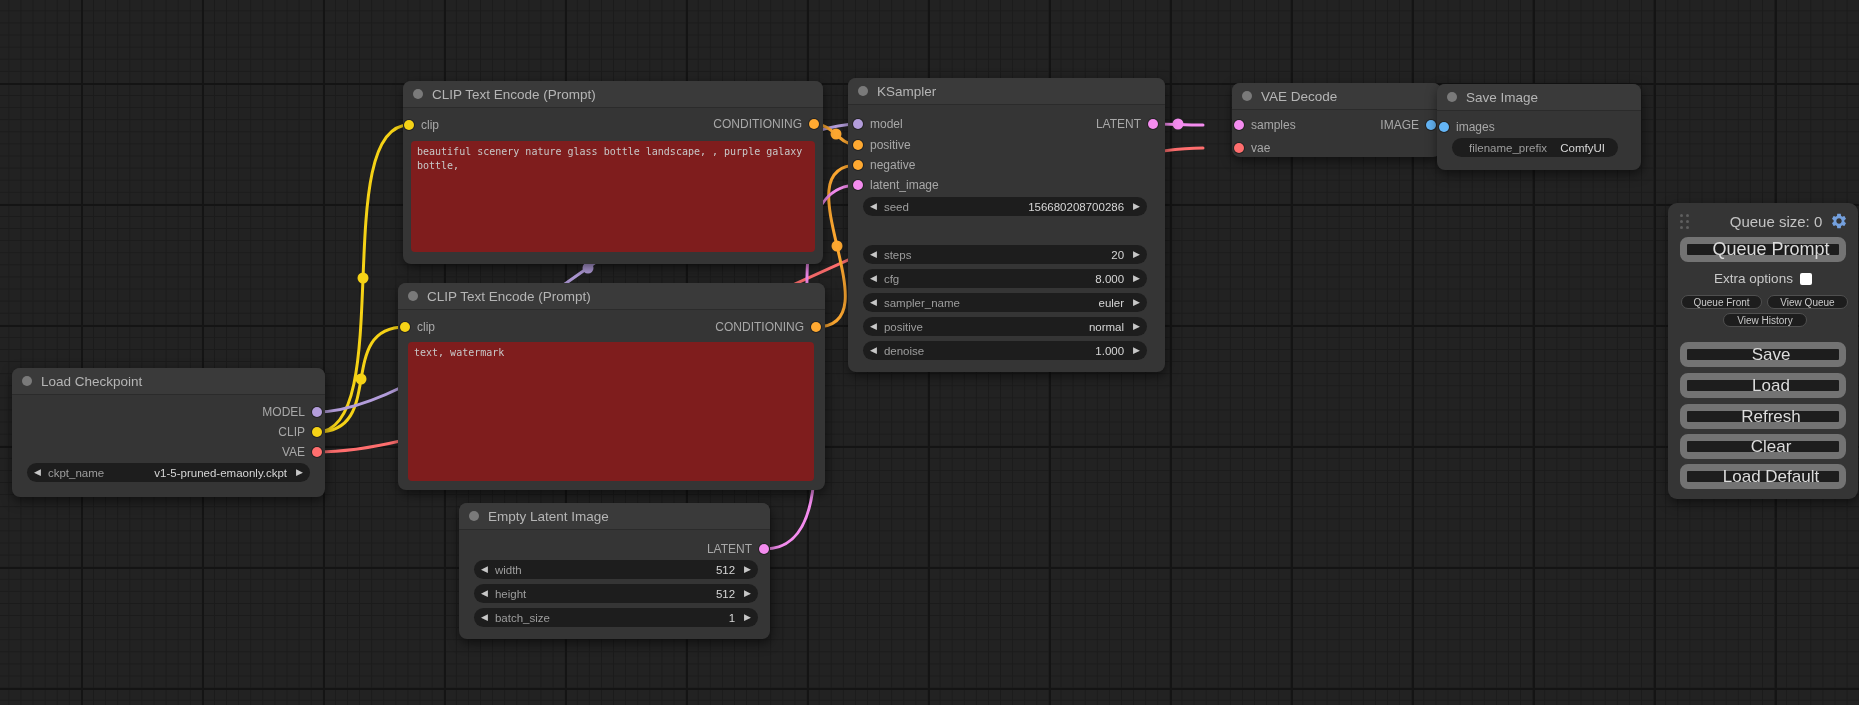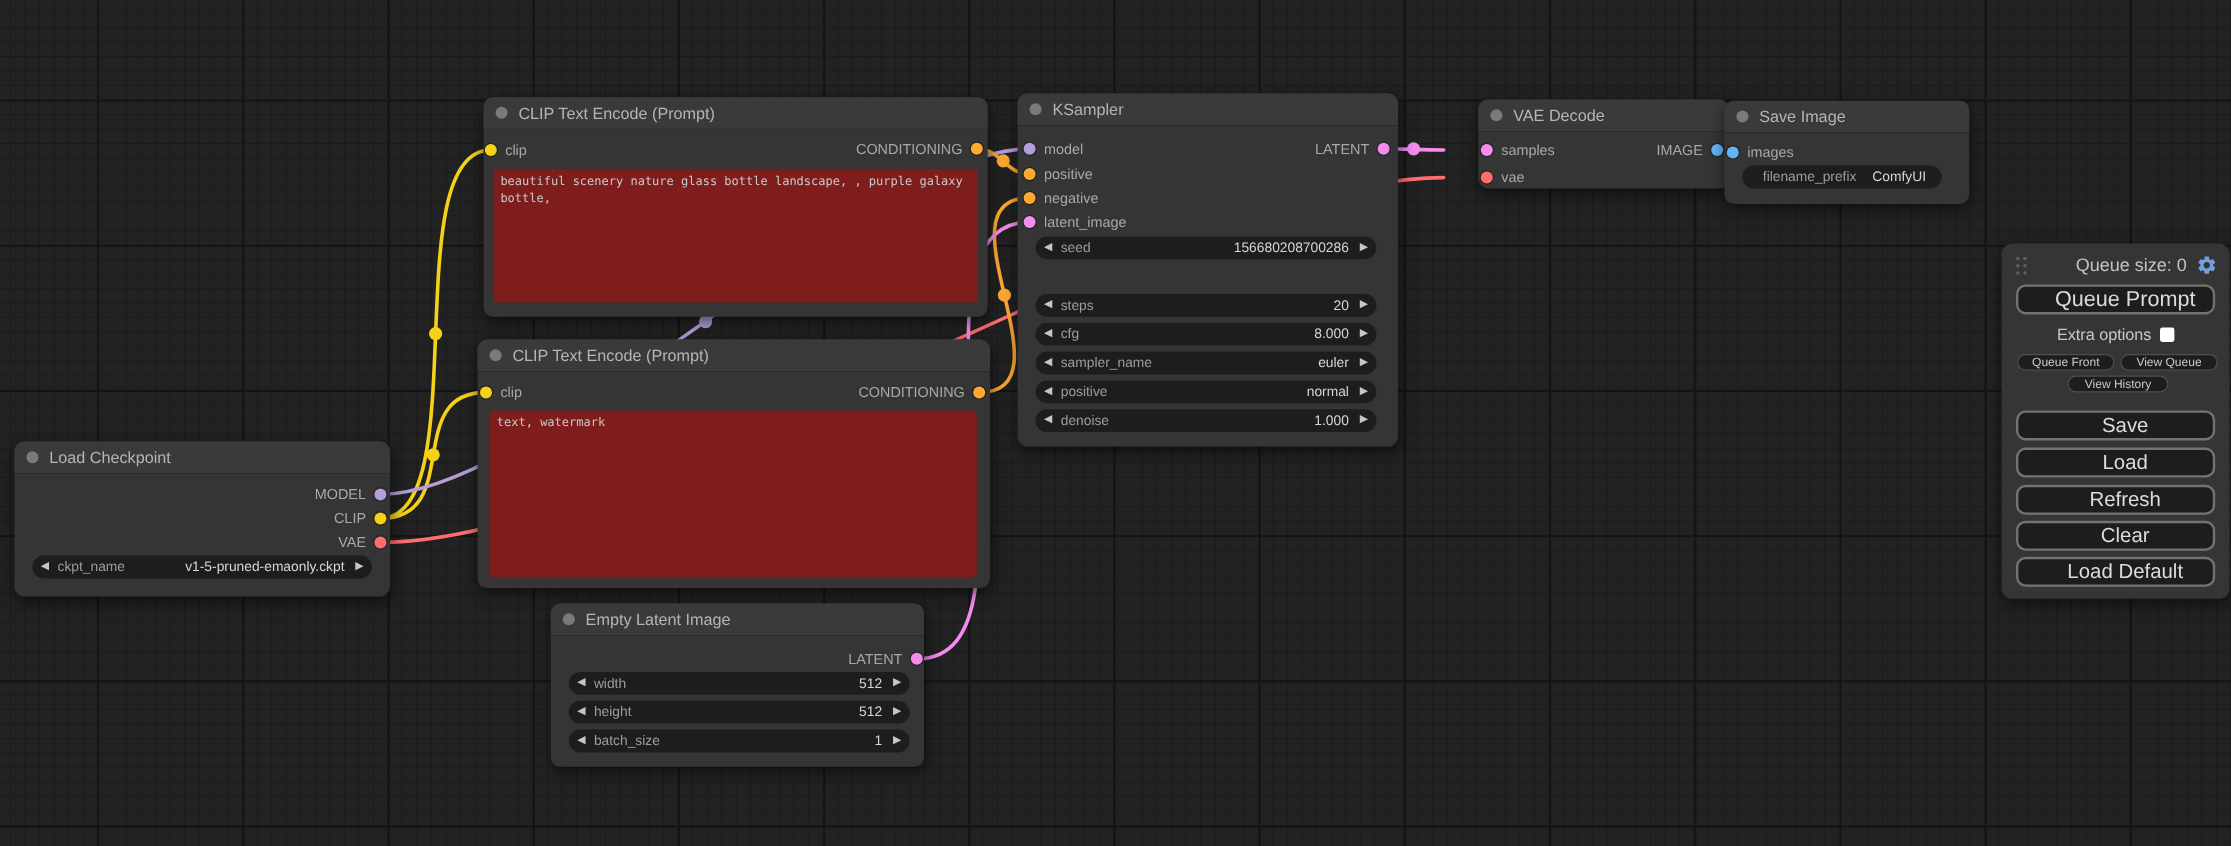--- a/index.html
+++ b/index.html
@@ -38,21 +38,21 @@
   #queue{position:absolute;left:1668px;top:203px;width:190px;height:296px;z-index:3;
     background:#353535;border-radius:9px;box-shadow:1px 4px 12px rgba(0,0,0,.55);}
   .qheader{position:absolute;left:0;top:8px;width:100%;height:20px;display:flex;
     align-items:center;}
   .qsize{flex:1;text-align:center;font-size:15px;color:#c3c3c3;padding-left:26px;}
   .handle{position:absolute;left:12px;top:3px;display:grid;
     grid-template-columns:3px 3px;gap:3px;}
   .handle i{width:3px;height:3px;border-radius:50%;background:#5f5f5f;}
   .gear{position:absolute;right:10px;top:1px;width:18px;height:18px;}
   .qbtn{position:absolute;left:12px;width:166px;height:25px;background:#1d1d1d;
-    border:2px solid #737373;border-radius:8px;color:#dcdcdc;font-size:17px;
+    border:7px solid #737373;border-radius:8px;color:#dcdcdc;font-size:17px;
     display:flex;align-items:center;justify-content:center;box-sizing:border-box;
     font-family:"Liberation Sans",sans-serif;padding-left:16px;}
   .qsmall{position:absolute;height:14px;background:#1d1d1d;border:1px solid #4f4f4f;
     border-radius:8px;color:#c9c9c9;font-size:10px;display:flex;align-items:center;
     justify-content:center;box-sizing:border-box;}
   .extra{position:absolute;left:0;top:68px;width:100%;display:flex;
     align-items:center;justify-content:center;gap:7px;font-size:13.5px;color:#c9c9c9;}
   .checkbox{width:12px;height:12px;background:#fff;border-radius:2px;}
 </style>
 </head>

